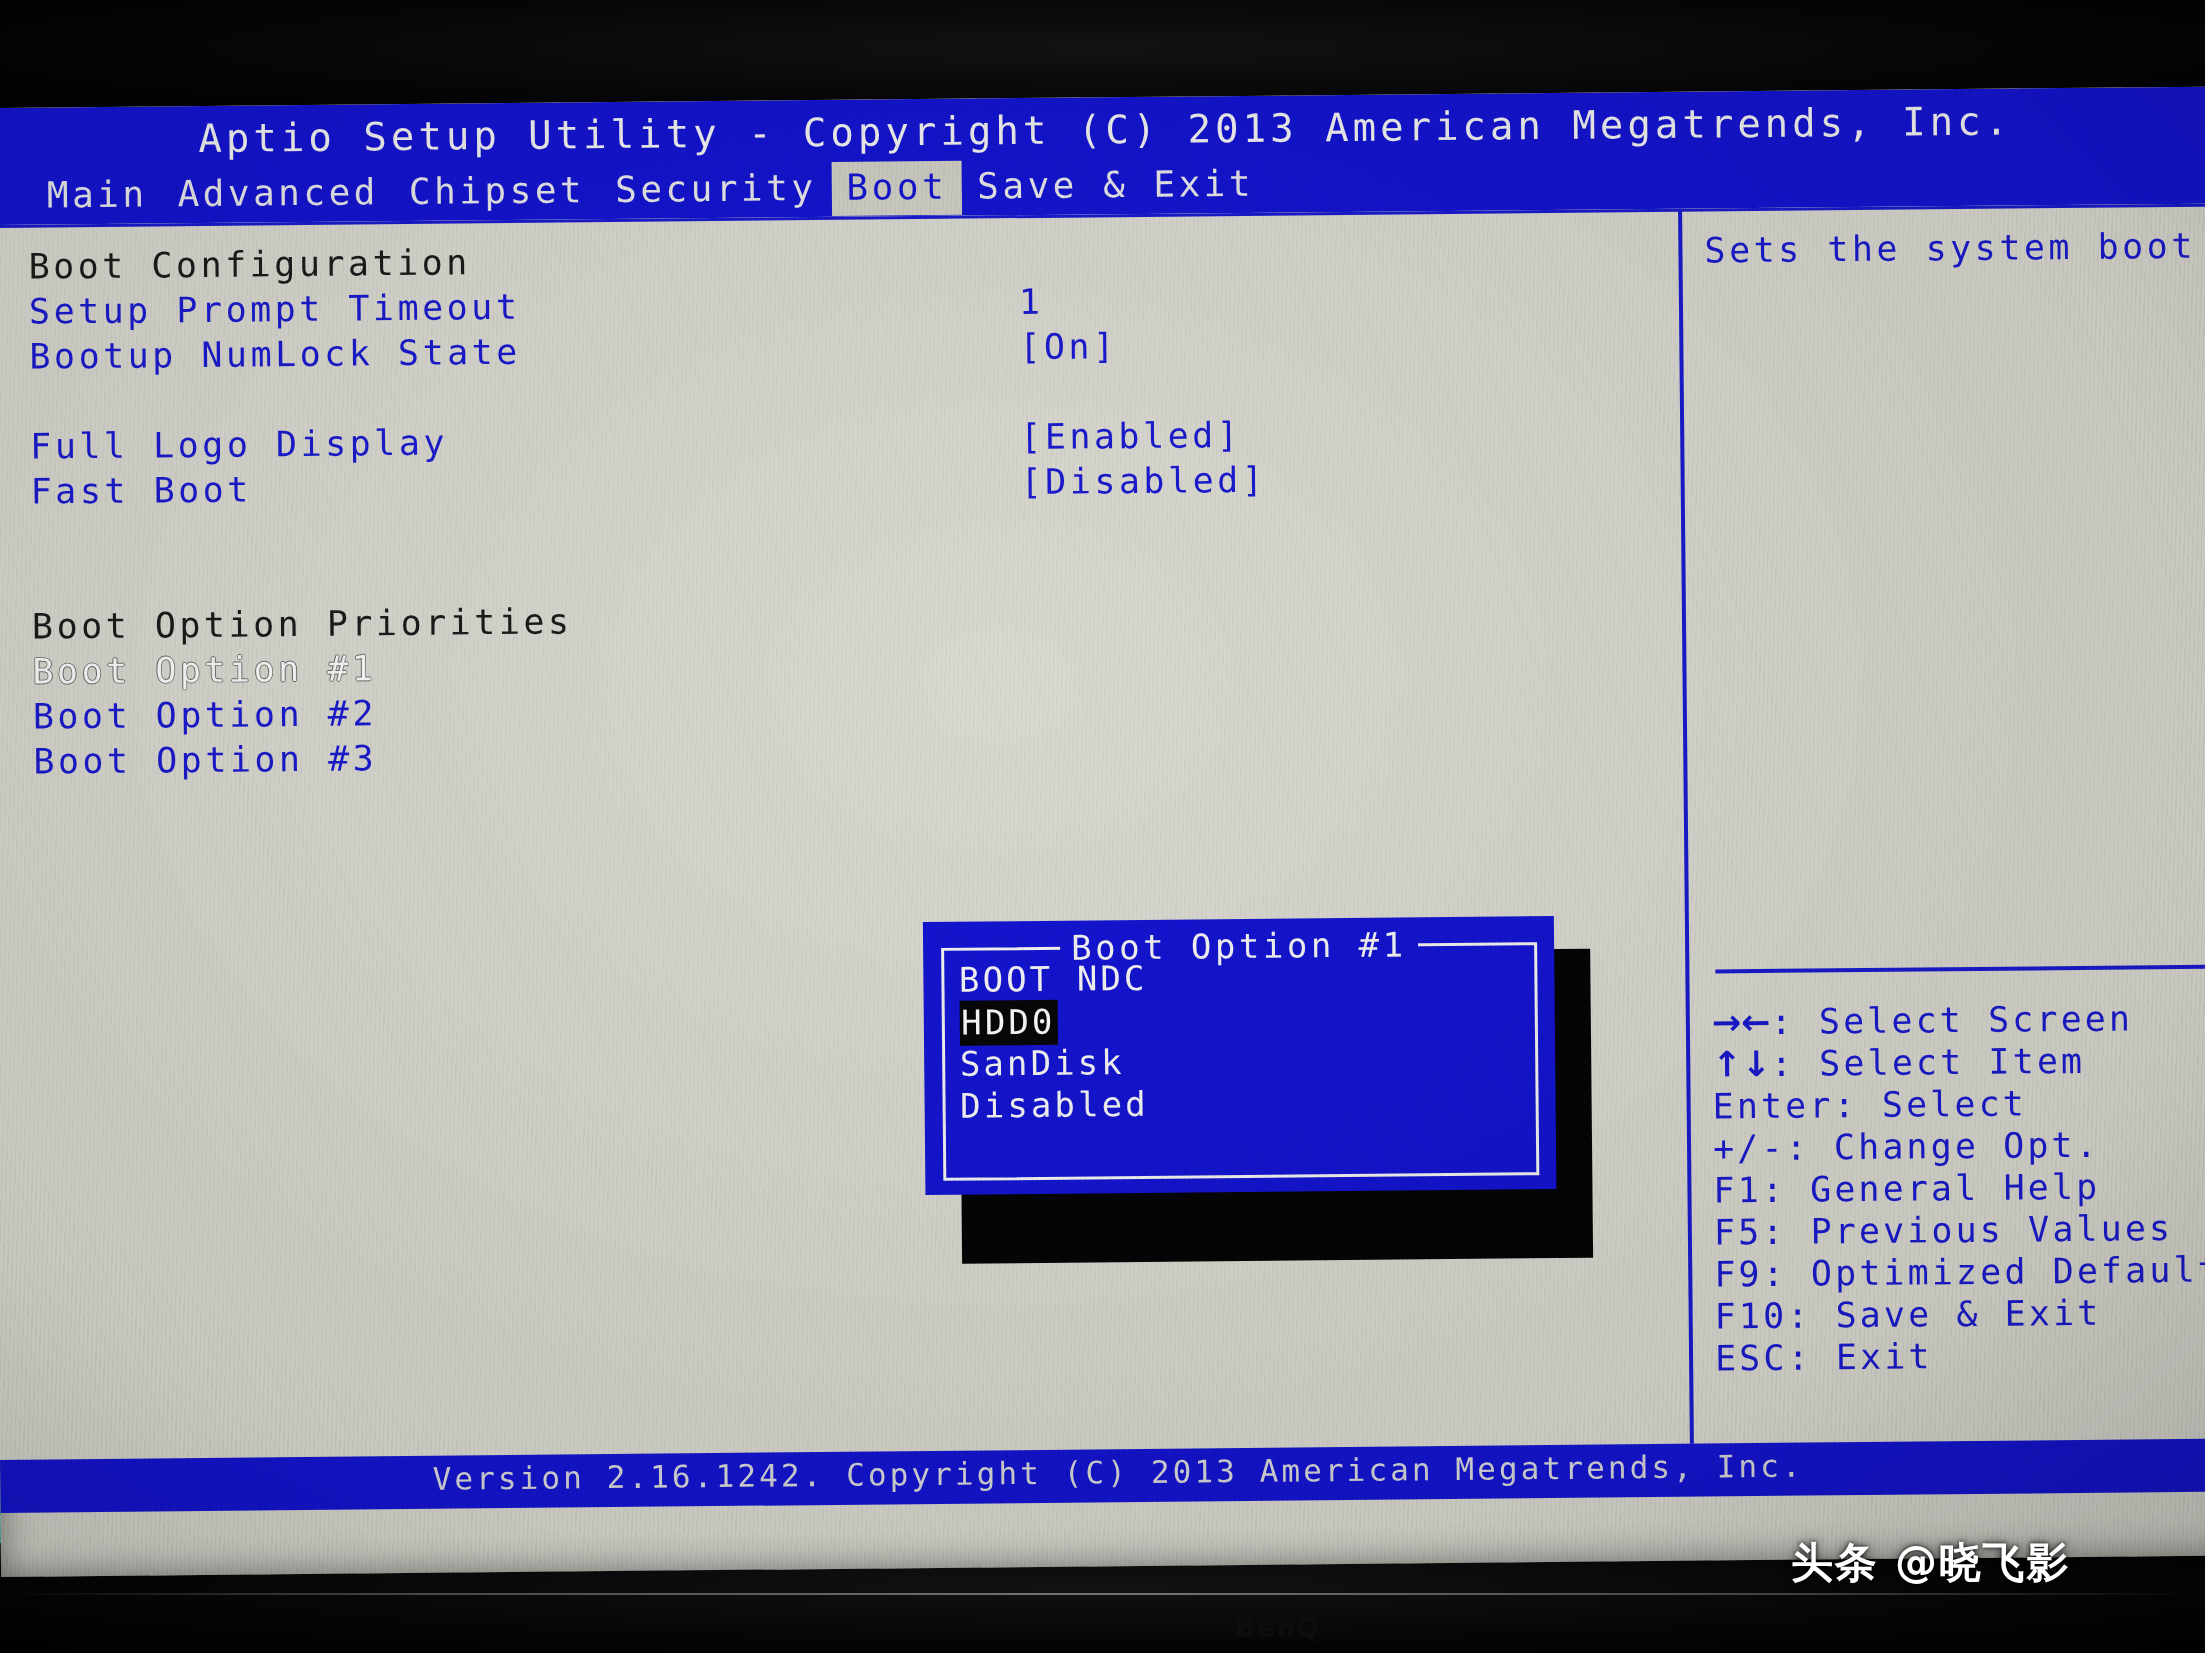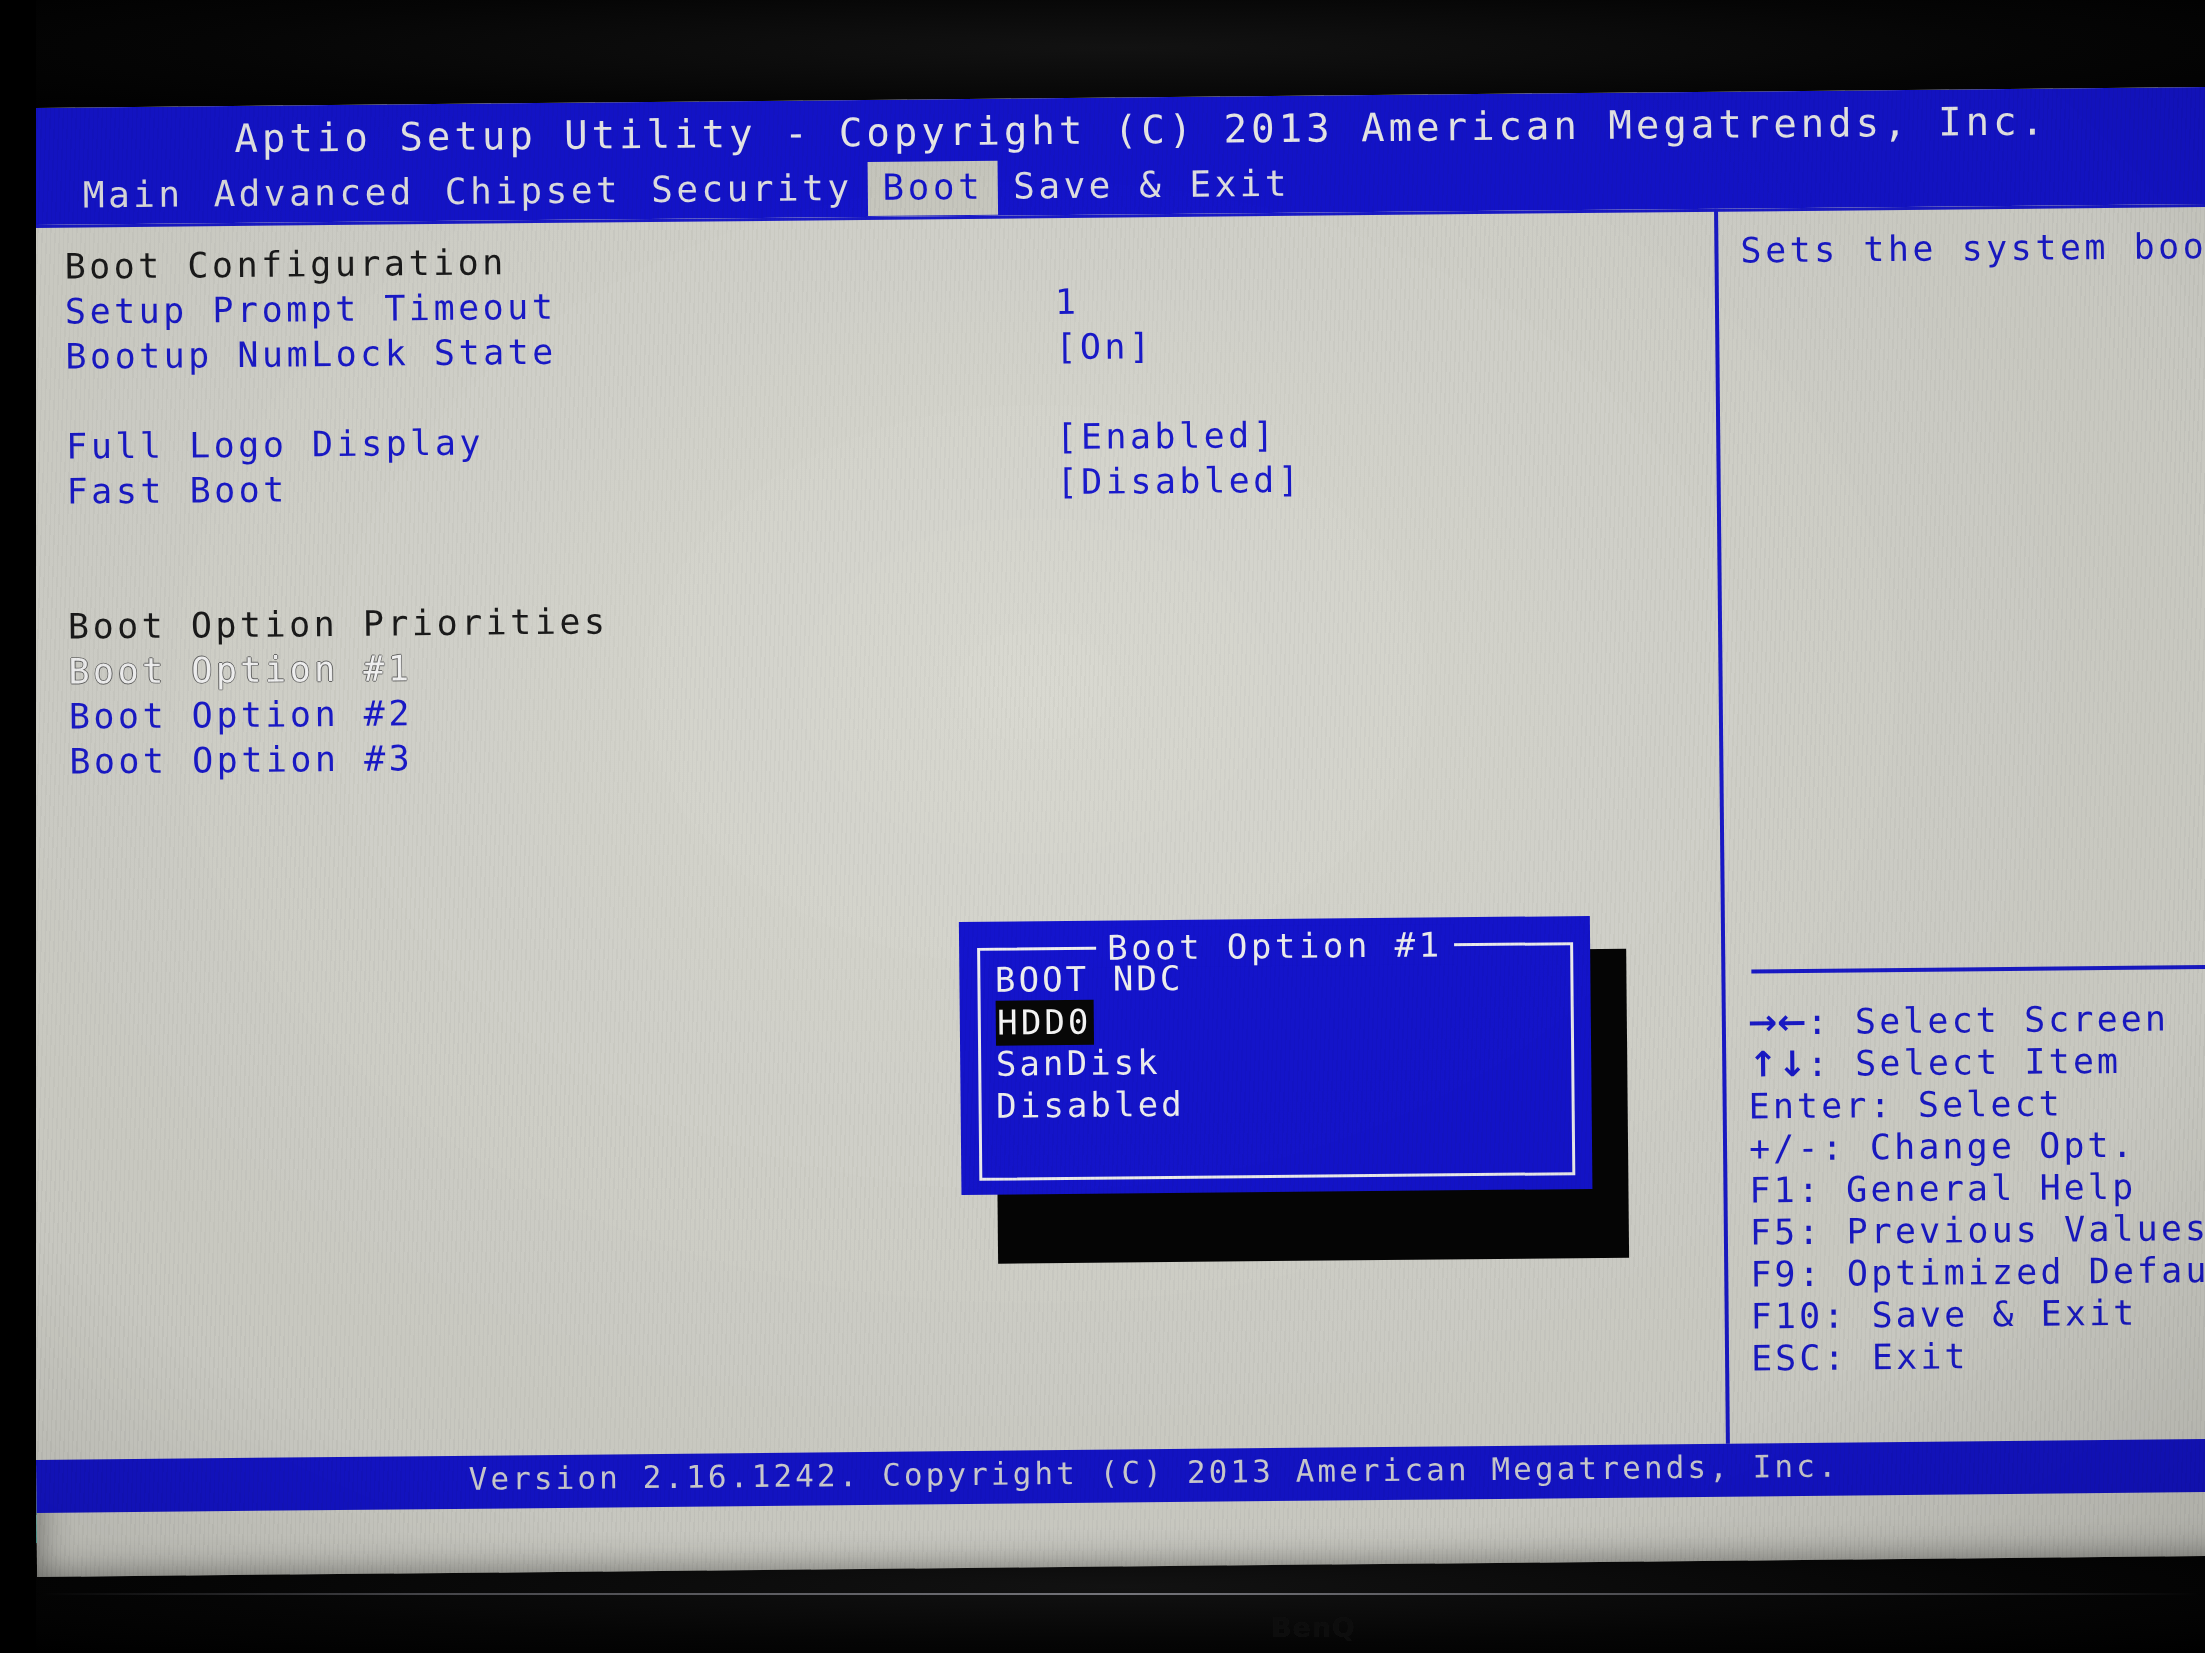--- a/index.html
+++ b/index.html
@@ -13,21 +13,20 @@
     overflow: hidden;
     font-family: "DejaVu Sans Mono", "Liberation Mono", monospace;
   }
 
   
   #photo {
     position: absolute;
     inset: 0;
     background: #0f766e;
     overflow: hidden;
-    margin-left: 36px;
   }
   .bezel-grad {
     position: absolute;
     left: 0; right: 0;
     background: radial-gradient(ellipse at 50% 40%, #121212 0%, #050505 60%, #000 100%);
   }
   #bezel-top   { top: 0;    height: 119px; }
   #bezel-bot   { bottom: 0; height: 110px; }
 
   .benq-logo {
@@ -444,15 +443,16 @@
       </div>
 
     </div>
 
     <div id="verbar">
       <div id="verbar-text">Version 2.16.1242. Copyright (C) 2013 American Megatrends, Inc.</div>
     </div>
 
   </div>
 
+  <div id="watermark">头条 @晓飞影</div>
 
 </div>
 
 
 </body></html>

